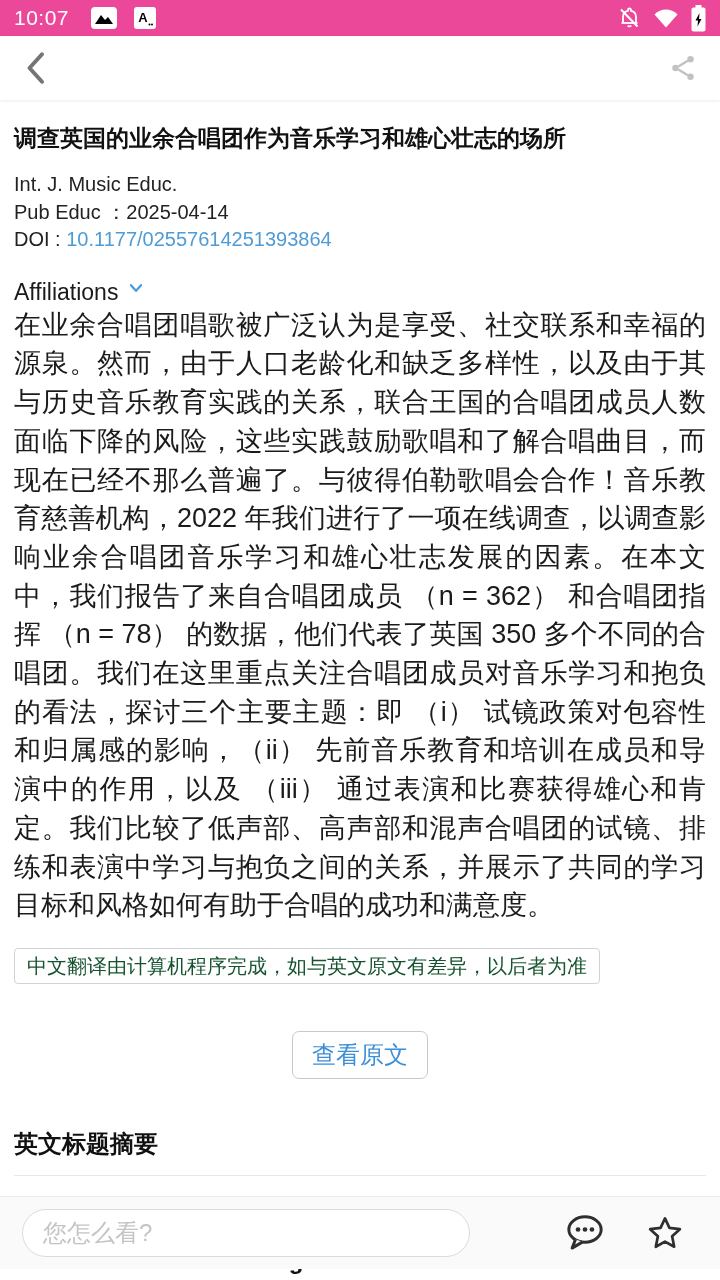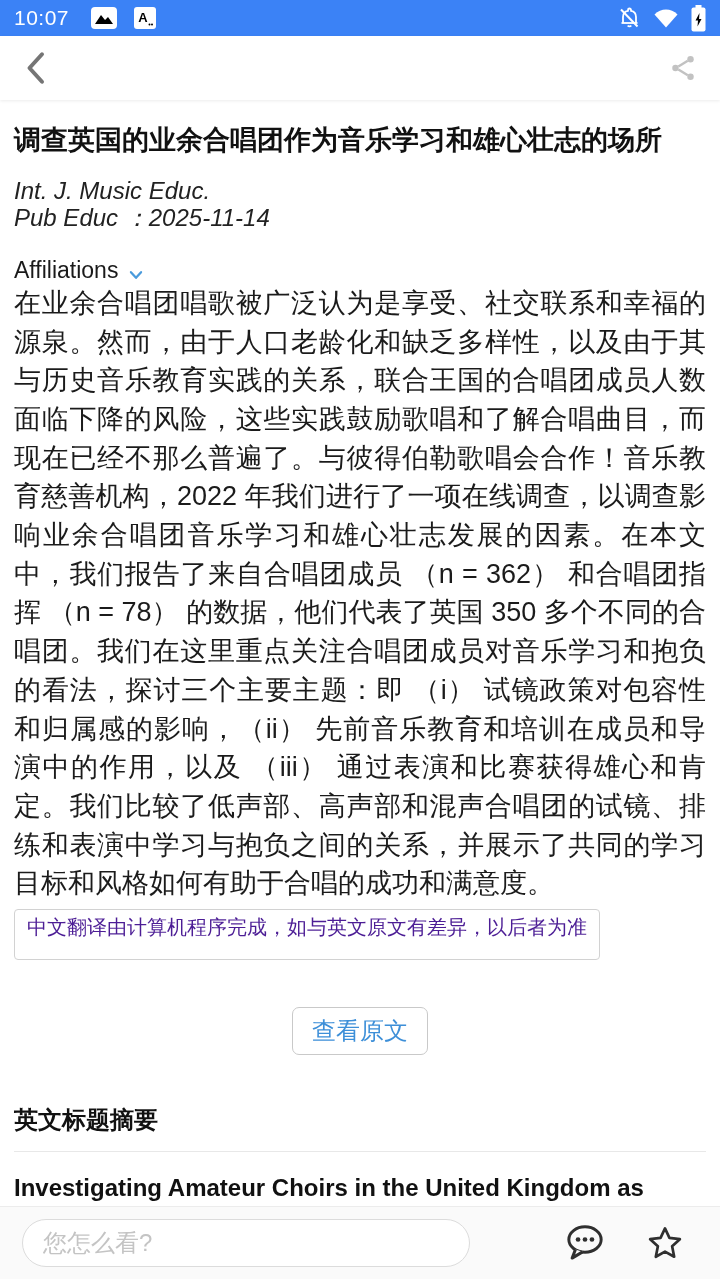--- a/index.html
+++ b/index.html
@@ -1,57 +1,57 @@
 <!DOCTYPE html>
 <html><head>
 <meta charset="utf-8">
 <style>
   * { margin:0; padding:0; box-sizing:border-box; }
   html,body { width:720px; height:1280px; overflow:hidden; background:#fff;
               font-family:"Liberation Sans","DejaVu Sans",sans-serif; }
 
   
-  .status-bar { height:36px; background:#3b82f6; color:#fff; display:flex;
+  .status-bar { height:36px; background:#ec4899; color:#fff; display:flex;
                 align-items:center; padding:16px 14px; }
   .status-time { font-size:21px; font-weight:500; letter-spacing:0.5px; margin-right:22px; }
   .sb-icon { display:inline-flex; align-items:center; margin-right:16px; }
   .sb-right { margin-left:auto; display:flex; align-items:center; gap:12px; }
 
   
   .nav-bar { height:64px; background:#fff; display:flex; align-items:center;
              justify-content:space-between; padding:0 22px;
              box-shadow:0 1px 3px rgba(0,0,0,0.08); position:relative; z-index:5; }
   .nav-btn { display:flex; align-items:center; justify-content:center; cursor:pointer; }
 
   
   .content { padding:22px 14px 0; }
-  .paper-title-zh { font-size:27px; font-weight:700; color:#111; line-height:1.4;
+  .paper-title-zh { font-size:23px; font-weight:700; color:#111; line-height:1.4;
                     margin-bottom:17px; }
-  .meta { font-style:italic; font-size:24px; color:#222; line-height:27.5px; }
+  .meta { font-size:20px; color:#222; line-height:27.5px; }
   .doi-link { color:#4f9bd5; text-decoration:none; cursor:pointer; }
   .authors { margin-top:17px; color:#9b9b9b; font-size:21px; }
   .authors sup { font-size:13px; color:#9b9b9b; }
-  .affiliations { margin-top:25px; display:flex; align-items:flex-end; gap:9px;
+  .affiliations { margin-top:25px; display:flex; align-items:flex-start; gap:9px;
                   font-size:23px; color:#1a1a1a; cursor:pointer; }
   .abstract-zh { font-size:27px; line-height:38.7px; color:#1b1b1b;
                  text-align:justify; }
-  .notice-box { display:inline-block; margin-top:6px; border:1px solid #d2d2d2;
-                border-radius:4px; padding:4px 12px 18px; color:#4c1d95; font-size:20px; }
+  .notice-box { display:inline-block; margin-top:23px; border:1px solid #d2d2d2;
+                border-radius:4px; padding:4px 12px 3px; color:#14532d; font-size:20px; }
   .btn-row { text-align:center; margin-top:47px; }
   .view-original-btn { display:inline-block; background:#fff; border:1px solid #c9c9c9;
                        border-radius:7px; padding:7px 19px; color:#3d8fd8;
                        font-size:24px; cursor:pointer; }
   .en-section { margin-top:49px; }
   .en-section-title { font-size:24px; font-weight:700; color:#111;
                       padding-bottom:15px; border-bottom:1px solid #e8e8e8; }
   .paper-title-en { margin-top:11px; font-size:24px; font-weight:700; color:#111;
                     line-height:2.05; }
 
   
-  .bottom-bar { position:fixed; left:0; bottom:1px; width:720px; height:73px;
+  .bottom-bar { position:fixed; left:0; bottom:11px; width:720px; height:73px;
                 background:#fafafa; border-top:1px solid #ececec; display:flex;
                 align-items:center; padding:0 22px; z-index:10; }
   .comment-input { width:448px; height:48px; border:1px solid #dcdcdc; border-radius:24px;
                    background:#fff; padding:0 20px; font-size:24px; color:#333; outline:none;
                    font-family:"Liberation Sans","DejaVu Sans",sans-serif; }
   .comment-input::placeholder { color:#c4c4c4; }
   .bb-icons { margin-left:auto; display:flex; align-items:center; gap:40px; padding-right:14px; }
   .bb-icon { cursor:pointer; display:flex; align-items:center; }
 </style>
 </head>
@@ -115,21 +115,22 @@
     </svg>
   </span>
 </div>
 
 <div class="content">
 
   <h1 class="paper-title-zh">调查英国的业余合唱团作为音乐学习和雄心壮志的场所</h1>
 
   <div class="meta">
     <div>Int. J. Music Educ.</div>
-    <div><span>Pub Educ ：</span><span>2025-11-14</span></div>
+    <div><span>Pub Educ ：</span><span>2025-04-14</span></div>
+    <div><span>DOI : </span><a class="doi-link">10.1177/02557614251393864</a></div>
   </div>
 
 
   <div class="affiliations">
     <span>Affiliations</span>
     <span style="display:inline-flex;">
       <svg width="18" height="18" viewBox="0 0 16 16" fill="none" stroke="#4a9bdc" stroke-width="2" stroke-linecap="round" stroke-linejoin="round">
         <polyline points="3.5,5.5 8,10.5 12.5,5.5"></polyline>
       </svg>
     </span>

